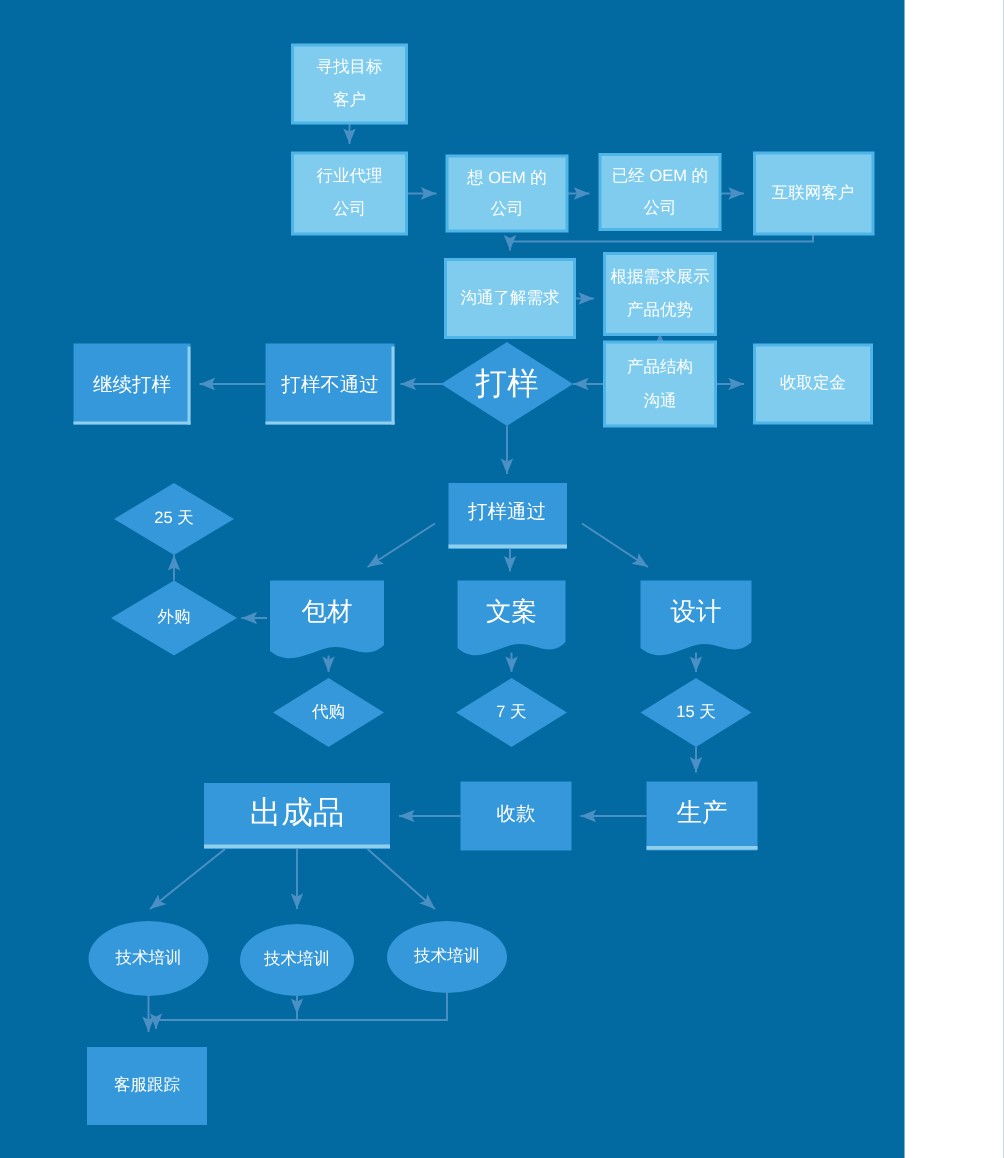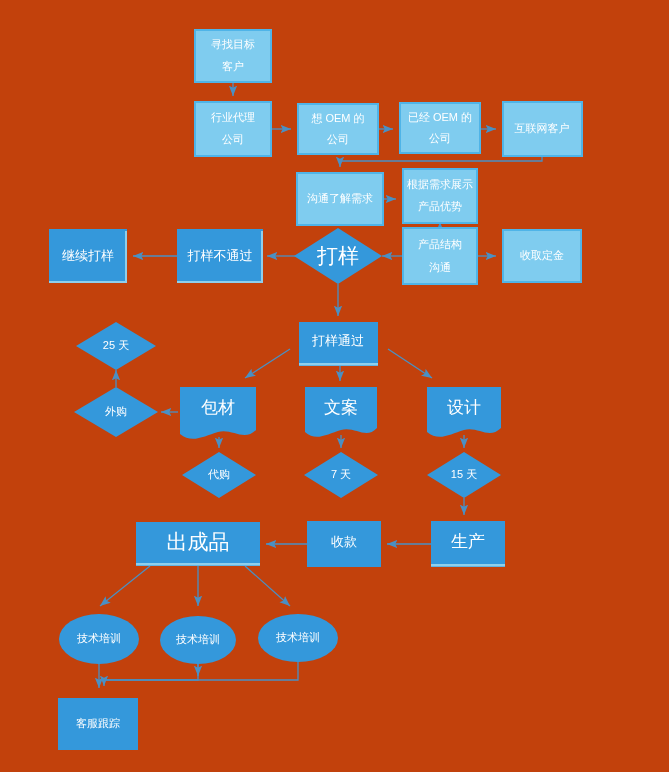--- a/index.html
+++ b/index.html
@@ -8,23 +8,23 @@
     background: #ffffff;
   }
   body {
     width: 669px;
     height: 772px;
     overflow: hidden;
     font-family: "Liberation Sans", "DejaVu Sans", sans-serif;
   }
   #flowchart-root {
     position: relative;
-    width: 669px;
+    width: 603px;
     height: 772px;
-    background: #c2410c;
+    background: #0369a1;
   }
   svg.diagram {
     display: block;
     width: 669px;
     height: 772px;
   }
   text {
     font-family: "Liberation Sans", "DejaVu Sans", sans-serif;
     fill: #ffffff;
     text-anchor: middle;

